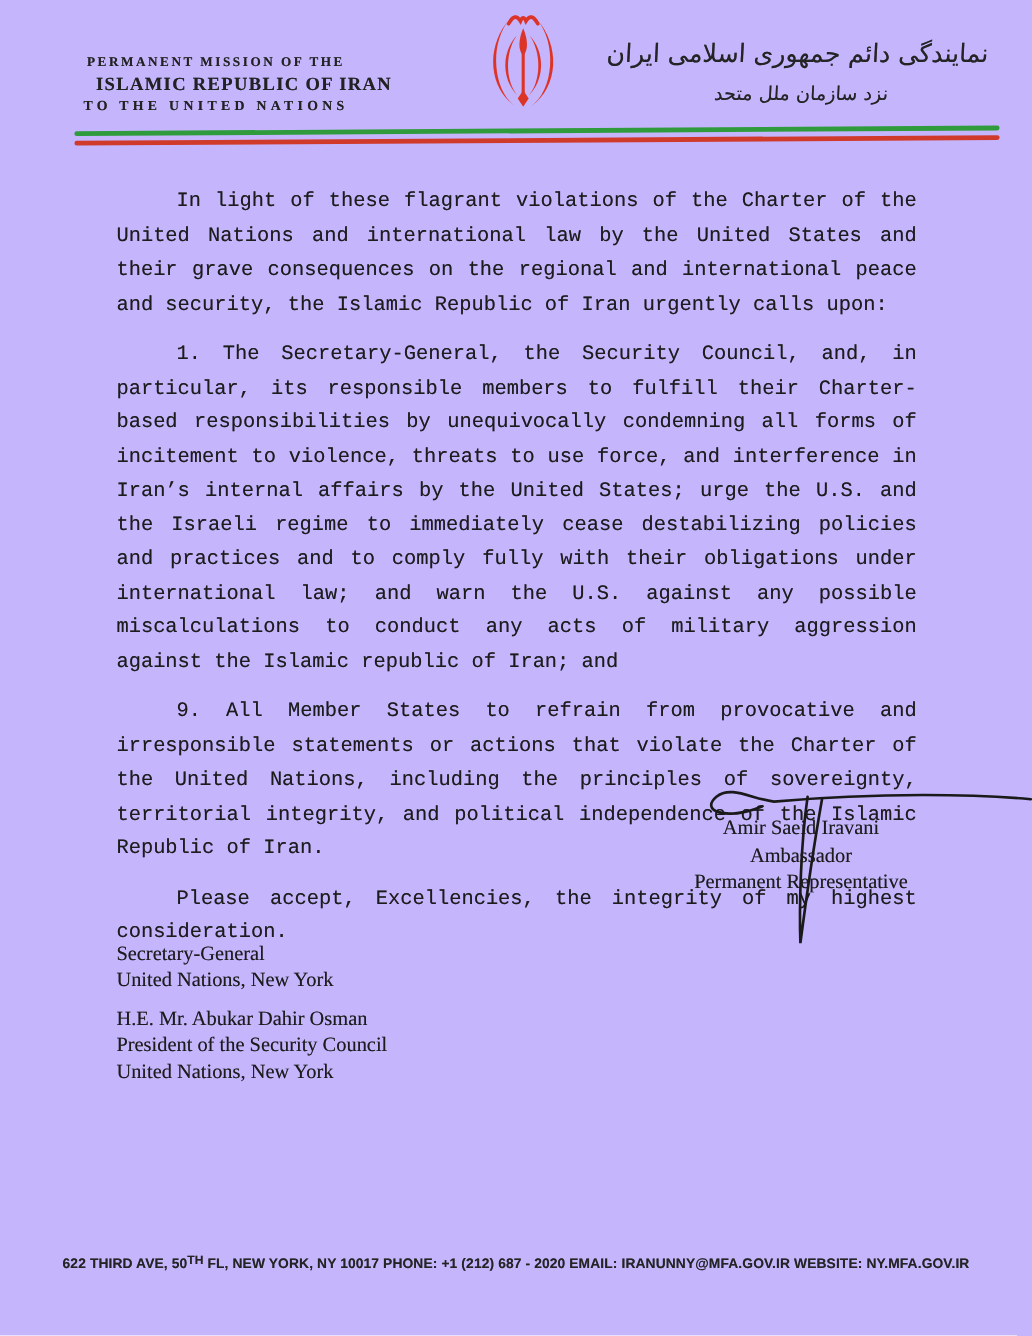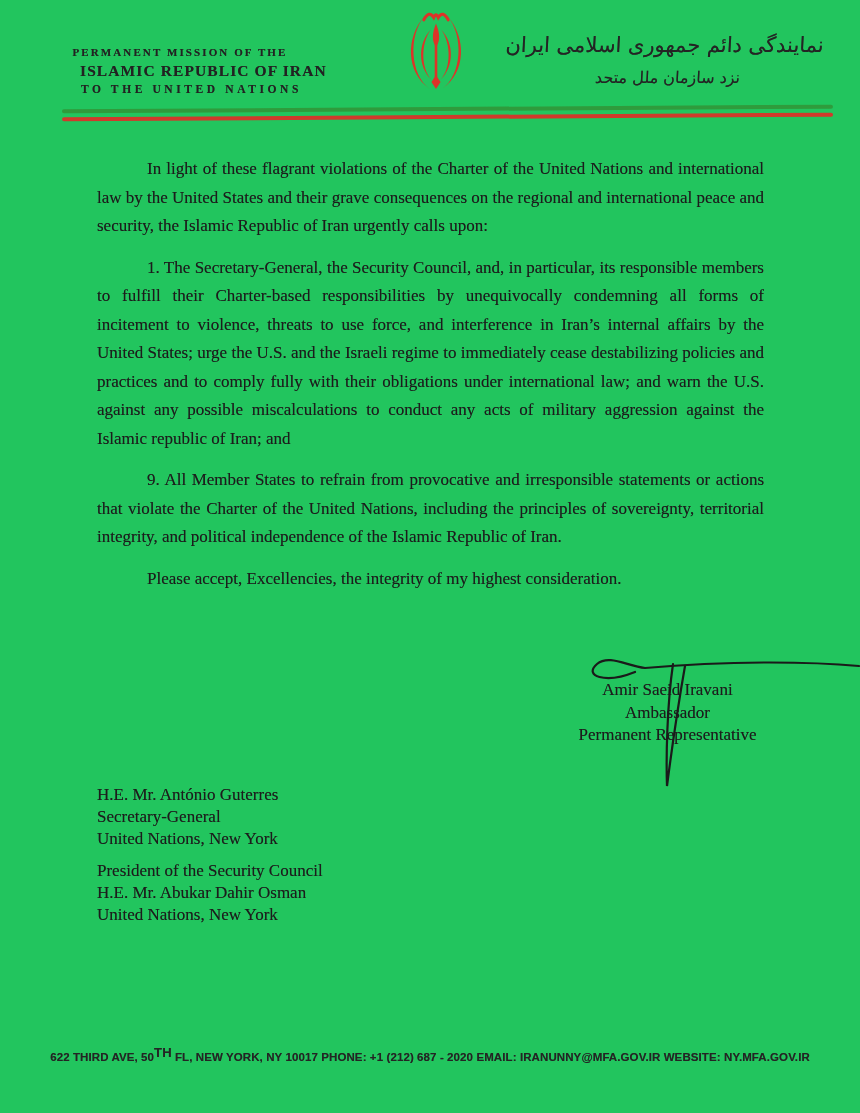--- a/index.html
+++ b/index.html
@@ -1,30 +1,30 @@
 <!DOCTYPE html>
 <html><head>
 <meta charset="utf-8">
 <title>Letter</title>
 <style>
   * { margin:0; padding:0; box-sizing:border-box; }
   html, body { background:#ffffff; }
   .page {
     position:relative; width:860px; height:1113px; margin:0 auto;
-    background:#22c55e; overflow:hidden;
+    background:#c4b5fd; overflow:hidden;
     font-family:"Liberation Serif","DejaVu Serif",serif;
     color:#1d1d1d;
     text-shadow:0 0 .5px rgba(35,35,35,.55);
   }
 
   
   .mission-block { position:absolute; left:58px; top:46px; width:244px; text-align:center; color:#222; }
   .mission-l1 { font-size:11px; font-weight:700; letter-spacing:2.1px; margin-bottom:4px; white-space:nowrap; }
   .mission-l2 { font-size:15.5px; font-weight:700; letter-spacing:1.1px; margin-bottom:3px; white-space:nowrap;margin-left:22px; }
-  .mission-l3 { font-size:11.5px; font-weight:700; letter-spacing:3.6px; white-space:nowrap;text-align:right; }
+  .mission-l3 { font-size:11.5px; font-weight:700; letter-spacing:3.6px; white-space:nowrap; }
 
   .emblem { position:absolute; left:398px; top:8px; width:76px; height:92px; }
   .emblem svg { width:100%; height:100%; }
 
   .persian-block {
     position:absolute; left:508px; top:27px; width:315px;
     direction:rtl; text-align:right;
     font-family:"DejaVu Sans",sans-serif; color:#242424;
     transform:skewX(-3deg);
   }
@@ -32,21 +32,21 @@
   .persian-l2 { font-size:16px; line-height:30px; padding-right:82px; white-space:nowrap; }
 
   .divider { position:absolute; left:62px; top:107px; width:771px; transform:rotate(-0.35deg); }
   .line-green { height:4px; background:#2f9b3c; border-radius:2px; margin-bottom:4px; }
   .line-red   { height:4px; background:#d03a2b; border-radius:2px; }
 
   
   .letter-body { position:absolute; left:97px; top:155px; width:667px; }
   .letter-body p {
     font-size:17px; line-height:28.5px; margin-bottom:13px;
-    text-align:justify; text-indent:50px; color:#1c1c1c;
+    text-align:justify; text-indent:50px; color:#1c1c1c;font-family:Liberation Mono, monospace;
   }
 
   
   .sig-block {
     position:absolute; left:565px; top:679px; width:205px;
     text-align:center; font-size:17px; line-height:22.5px; color:#1c1c1c;
   }
   .sig-ink { position:absolute; left:575px; top:650px; width:285px; height:145px; z-index:3; }
 
   
@@ -54,21 +54,21 @@
   .addr-block { line-height:22px; margin-bottom:10px; }
 
   
   .page-footer {
     position:absolute; left:0; top:1045px; width:100%;
     text-align:center;
     font-family:"Liberation Sans","DejaVu Sans",sans-serif;
     font-weight:700; font-size:11.5px; letter-spacing:.1px; color:#242424;
     text-shadow:0 0 .4px rgba(35,35,35,.5);
   }
-  .page-footer sup { font-size:13px; vertical-align:4px; }
+  .page-footer sup { font-size:10px; vertical-align:4px; }
 </style>
 </head>
 <body>
 
 <div class="page">
 
   <header>
     <div class="mission-block">
       <div class="mission-l1">PERMANENT MISSION OF THE</div>
       <div class="mission-l2">ISLAMIC REPUBLIC OF IRAN</div>
@@ -120,27 +120,26 @@
 
   <svg class="sig-ink" viewBox="0 0 285 145" xmlns="http://www.w3.org/2000/svg" aria-hidden="true">
     <g fill="none" stroke="#1a1a1a" stroke-width="2.2" stroke-linecap="round">
       <path d="M60,22 C30,34 8,26 22,14 C34,4 52,16 70,18 C160,10 240,12 284,16"></path>
       <path d="M110,16 C104,50 96,105 92,136 C91,108 92,55 98,14"></path>
     </g>
   </svg>
 
   <div class="addressees">
     <div class="addr-block">
-      <div>H.E. Mr. António Guterres</div>
       <div>Secretary-General</div>
       <div>United Nations, New York</div>
     </div>
     <div class="addr-block">
+      <div>H.E. Mr. Abukar Dahir Osman</div>
       <div>President of the Security Council</div>
-      <div>H.E. Mr. Abukar Dahir Osman</div>
       <div>United Nations, New York</div>
     </div>
   </div>
 
   <footer class="page-footer">
     <span>622 THIRD AVE, 50</span><sup>TH</sup><span> FL, NEW YORK, NY 10017 PHONE: +1 (212) 687 - 2020 EMAIL: IRANUNNY@MFA.GOV.IR WEBSITE: NY.MFA.GOV.IR</span>
   </footer>
 
 </div>
 

